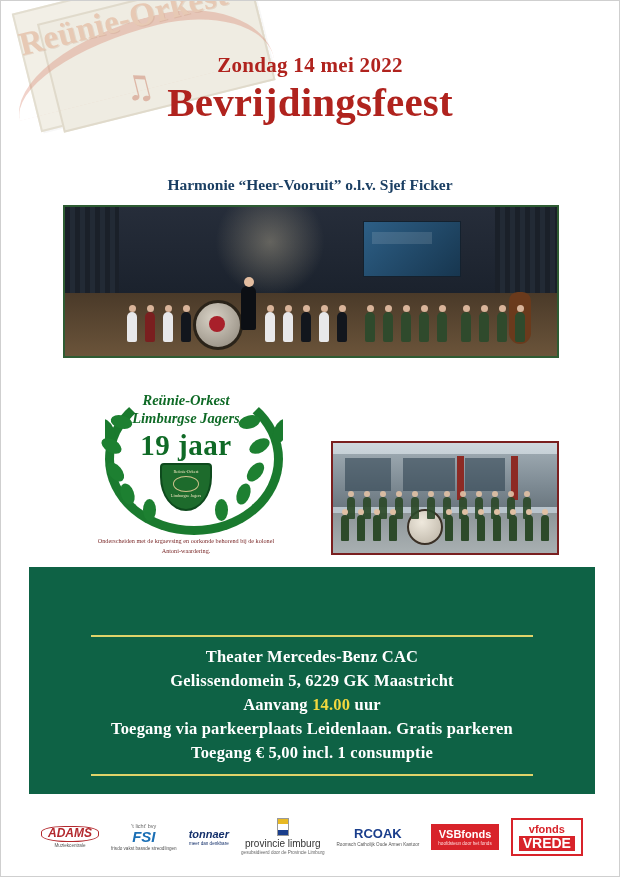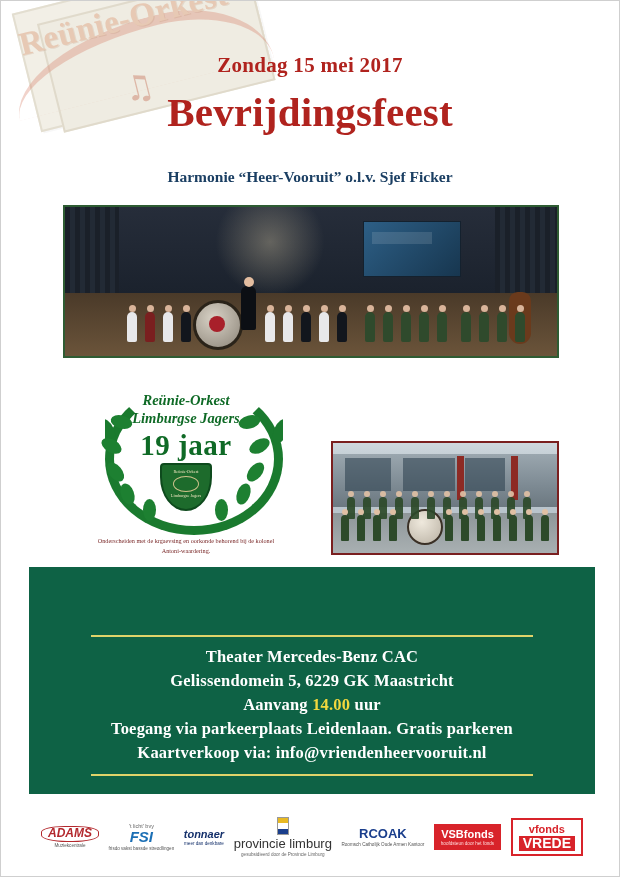--- a/index.html
+++ b/index.html
@@ -87,28 +87,28 @@
     text-align: center;
     z-index: 3;
   }
   .date-line {
     font-size: 21px;
     font-weight: bold;
     color: #b0231e;
     letter-spacing: 0.3px;
   }
   .main-title {
-    margin-top: 10px;
+    margin-top: 0;
     font-size: 41px;
     font-weight: bold;
     color: #b0231e;
     letter-spacing: 0.2px;
   }
   .subtitles {
-    margin-top: 30px;
+    margin-top: 48px;
     color: #123a5c;
   }
   .subtitle-line {
     font-size: 15.5px;
     font-weight: bold;
     line-height: 1.45;
     color: #1b3f63;
   }
 
   
@@ -402,21 +402,21 @@
     line-height: 1.1;
     text-align: center;
   }
   .sp-name { font-weight: bold; font-size: 11px; }
   .sp-sub { font-size: 4.6px; color: #555; margin-top: 1px; }
   .sp-adams .sp-name { color: #b3282d; font-style: italic; font-size: 12px; border: 1px solid #b3282d; border-radius: 40% 40% 45% 45%; padding: 0 6px; }
   .sp-fsi .sp-name { color: #1b6fb5; font-size: 15px; font-style: italic; }
   .sp-fsi .sp-top { font-size: 5.5px; color: #666; }
   .sp-tonnaer .sp-name { color: #14306b; font-size: 11px; font-style: italic; }
   .sp-tonnaer .sp-sub { color: #14306b; }
-  .sp-prov .sp-name { color: #333; font-size: 13px; font-weight: normal; }
+  .sp-prov .sp-name { color: #333; font-size: 10px; font-weight: normal; }
   .sp-prov .sp-sub { color: #666; }
   .sp-rcoak .sp-name { color: #1a3e8c; font-size: 13px; }
   .sp-vsb { background: #d8232a; color: #fff; padding: 4px 7px; }
   .sp-vsb .sp-name { color: #fff; font-size: 11px; }
   .sp-vsb .sp-sub { color: #ffd9da; }
   .sp-vfonds { border: 2px solid #d8232a; padding: 3px 6px; }
   .sp-vfonds .sp-name { color: #d8232a; font-size: 11px; }
   .sp-vfonds .sp-sub { color: #fff; background: #d8232a; font-size: 14px; font-weight: bold; padding: 0 4px; }
   .prov-flag {
     width: 10px; height: 16px;
@@ -432,21 +432,21 @@
 
   <div class="watermark">
     <div class="wm-card"></div>
     <div class="wm-card2"></div>
     <div class="wm-swoosh"></div>
     <div class="wm-text">Reünie-Orkest</div>
     <div class="wm-note">♫</div>
   </div>
 
   <div class="header">
-    <div class="date-line">Zondag 15 mei 2017</div>
+    <div class="date-line">Zondag 14 mei 2022</div>
     <div class="main-title">Bevrijdingsfeest</div>
     <div class="subtitles">
       <div class="subtitle-line">Harmonie “Heer-Vooruit” o.l.v. Sjef Ficker</div>
     </div>
   </div>
 
   <div class="photo-wrap">
     <div class="stage">
       <div class="backwall"></div>
       <div class="curtain-l"></div>
@@ -540,21 +540,21 @@
 
   <div class="green-block">
     <div class="rule top"></div>
     <div class="venue-lines">
       <div class="venue-line">Theater Mercedes-Benz CAC</div>
       <div class="venue-line">Gelissendomein 5, 6229 GK Maastricht</div>
       <div class="venue-line">
         <span>Aanvang </span><span class="hl">14.00</span><span> uur</span>
       </div>
       <div class="venue-line">Toegang via parkeerplaats Leidenlaan. Gratis parkeren</div>
-      <div class="venue-line">Kaartverkoop via: info@vriendenheervooruit.nl</div>
+      <div class="venue-line">Toegang € 5,00  incl. 1 consumptie</div>
     </div>
     <div class="rule bottom"></div>
   </div>
 
   <div class="sponsors">
     <div class="sponsor sp-adams">
       <div class="sp-name">ADAMS</div>
       <div class="sp-sub">Muziekcentrale</div>
     </div>
     <div class="sponsor sp-fsi">

